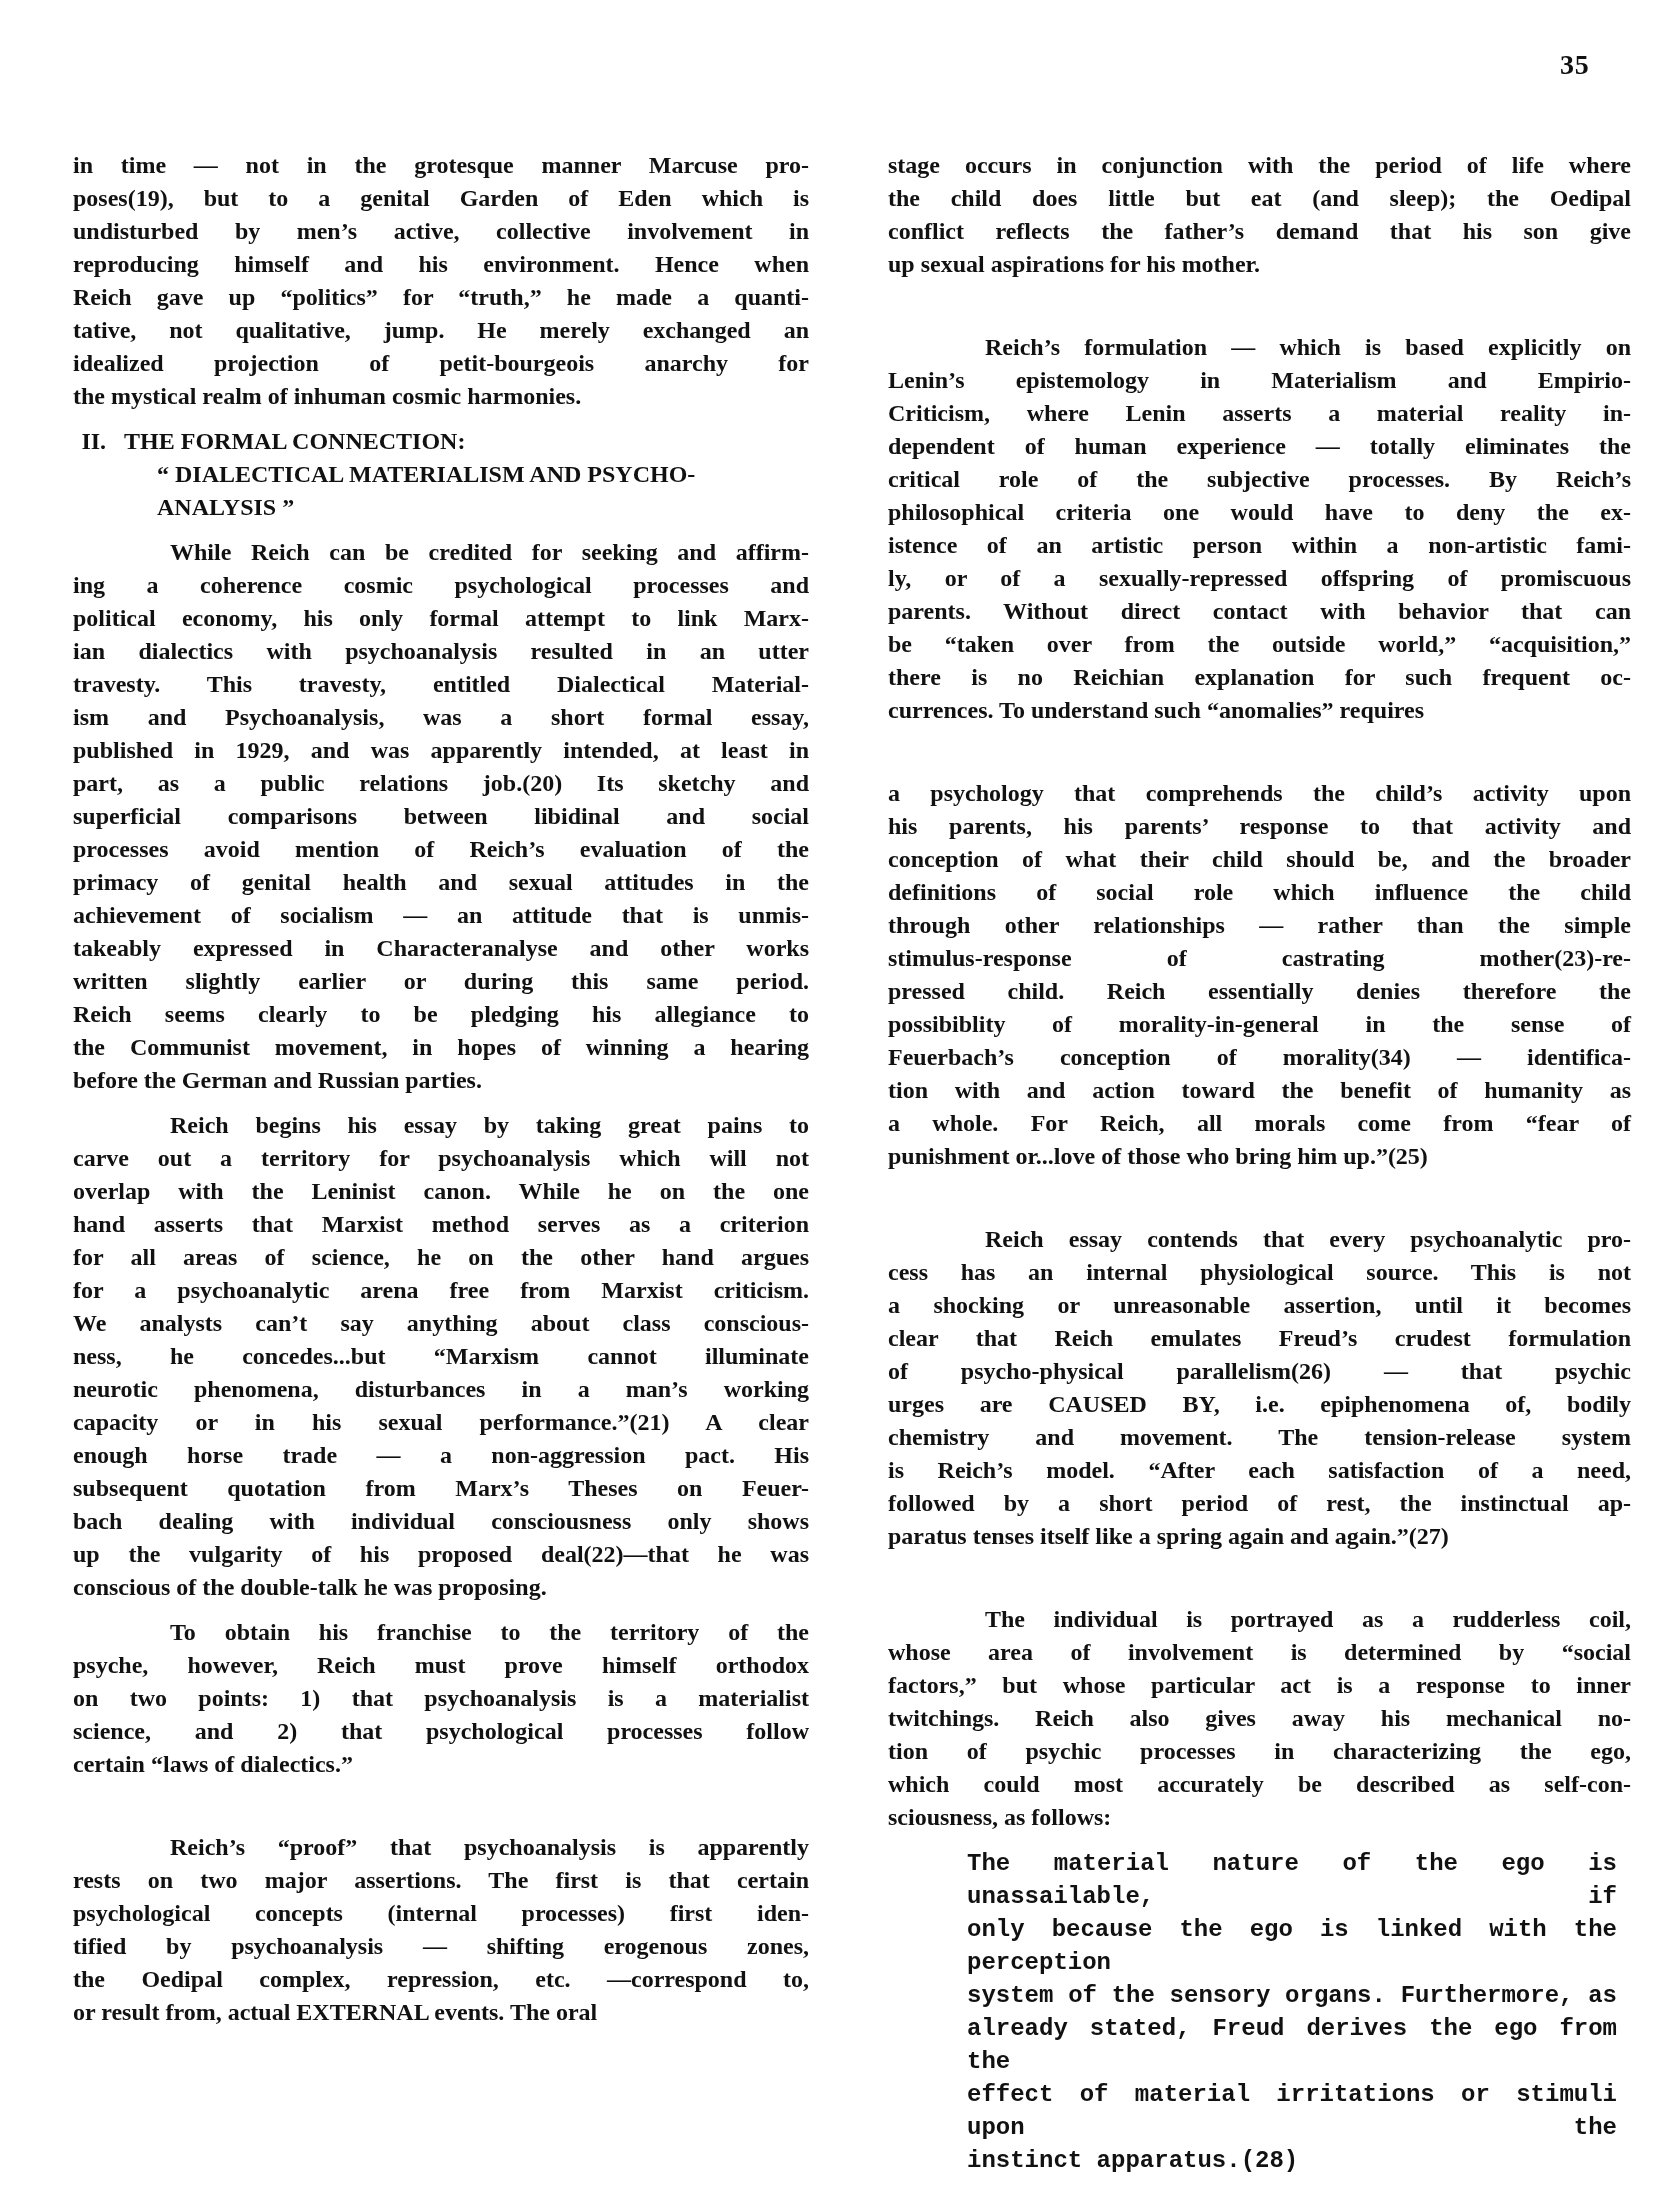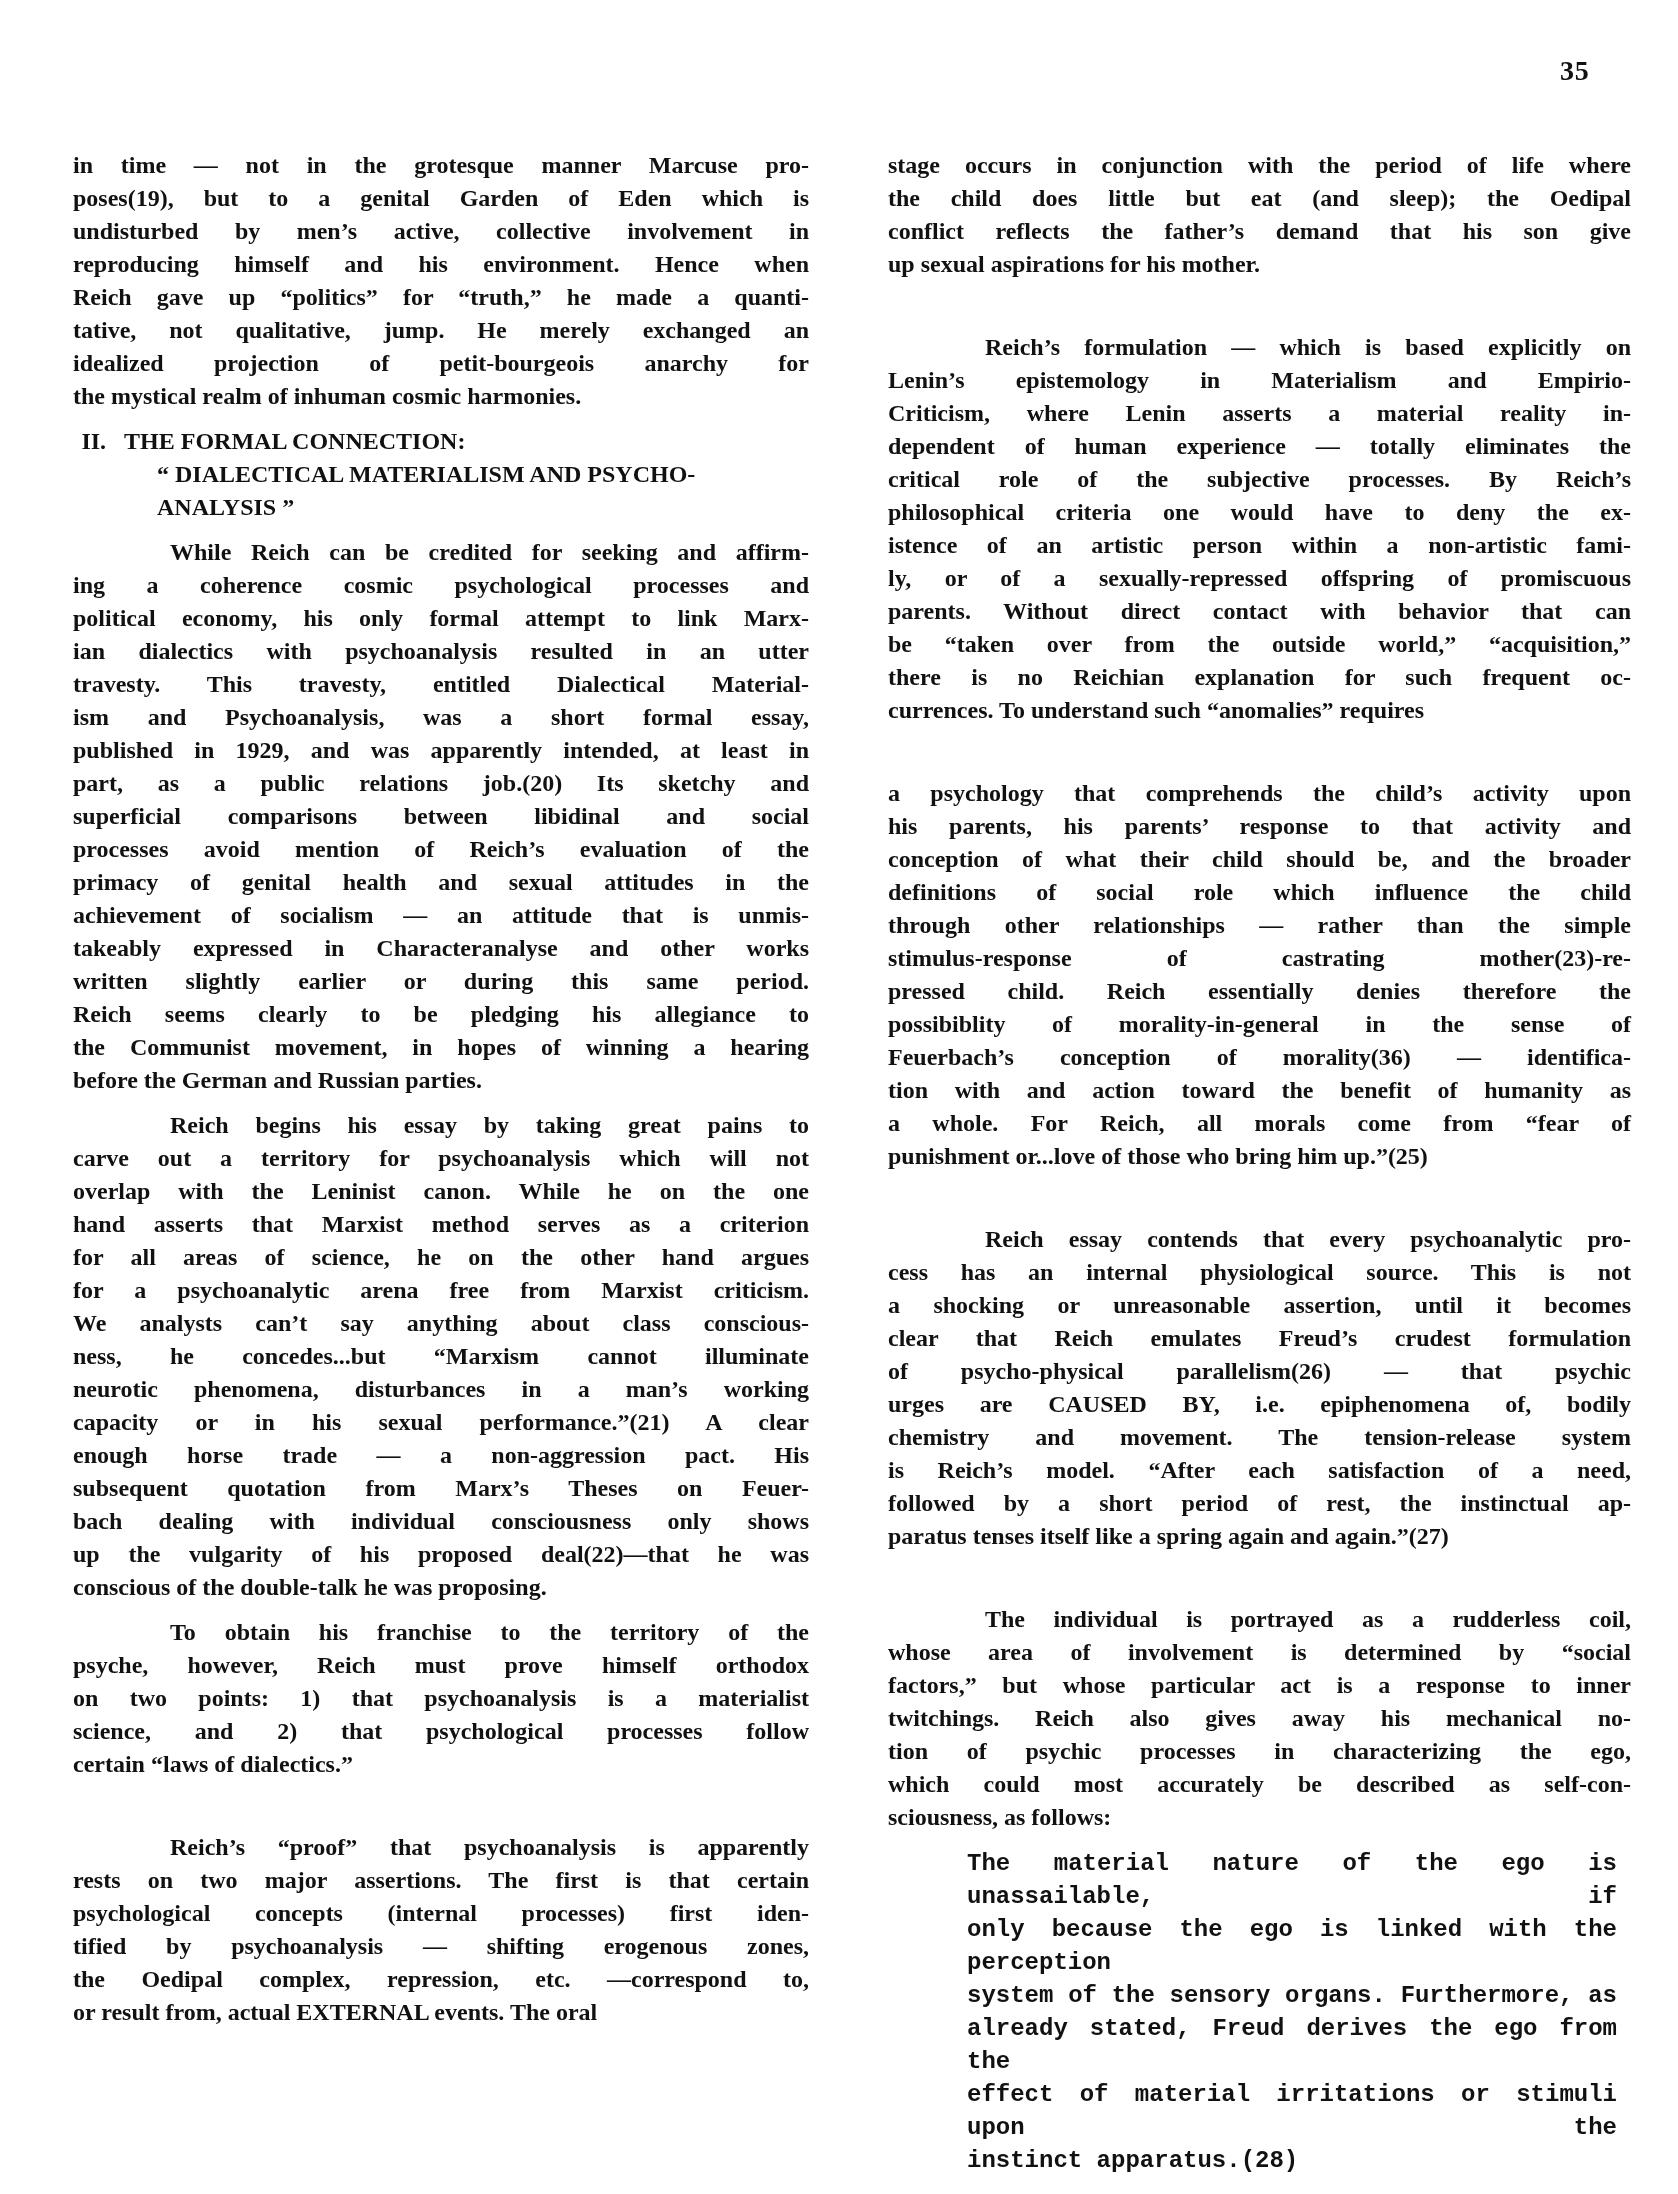--- a/index.html
+++ b/index.html
@@ -8,21 +8,21 @@
     width: 1679px;
     height: 2194px;
     background: #ffffff;
     font-family: "Liberation Serif", serif;
     font-weight: bold;
     color: #111111;
     overflow: hidden;
   }
   .pageno {
     position: absolute;
-    top: 55px;
+    top: 49px;
     left: 1560px;
     font-size: 28px;
     letter-spacing: 0.7px;
     text-align: right;
   }
   .cols {
     position: absolute;
     top: 149px;
     left: 73px;
     display: flex;
@@ -162,21 +162,21 @@
         </div>
         <div class="block block-paragraph gap-large">
           <div class="ln">a psychology that comprehends the child’s activity upon</div>
           <div class="ln">his parents, his parents’ response to that activity and</div>
           <div class="ln">conception of what their child should be, and the broader</div>
           <div class="ln">definitions of social role which influence the child</div>
           <div class="ln">through other relationships — rather than the simple</div>
           <div class="ln">stimulus-response of castrating mother(23)-re-</div>
           <div class="ln">pressed child.  Reich essentially denies therefore the</div>
           <div class="ln">possibiblity of morality-in-general in the sense of</div>
-          <div class="ln">Feuerbach’s conception of morality(36) — identifica-</div>
+          <div class="ln">Feuerbach’s conception of morality(34) — identifica-</div>
           <div class="ln">tion with and action toward the benefit of humanity as</div>
           <div class="ln">a whole.  For Reich, all morals come from “fear of</div>
           <div class="ln">punishment or...love of those who bring him up.”(25)</div>
         </div>
         <div class="block block-paragraph indent gap-large">
           <div class="ln">Reich essay contends that every psychoanalytic pro-</div>
           <div class="ln">cess has an internal physiological source.  This is not</div>
           <div class="ln">a shocking or unreasonable assertion, until it becomes</div>
           <div class="ln">clear that Reich emulates Freud’s crudest formulation</div>
           <div class="ln">of psycho-physical parallelism(26) — that psychic</div>

